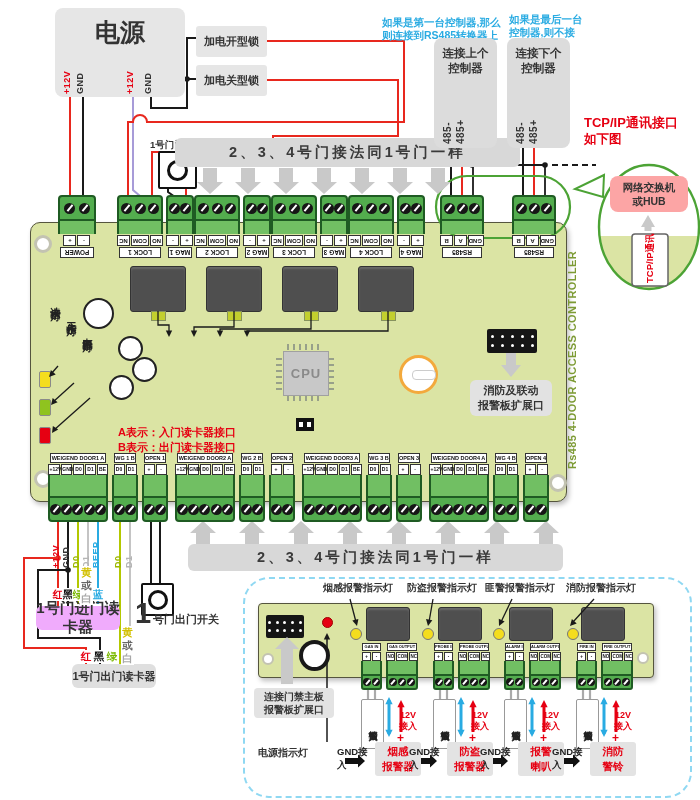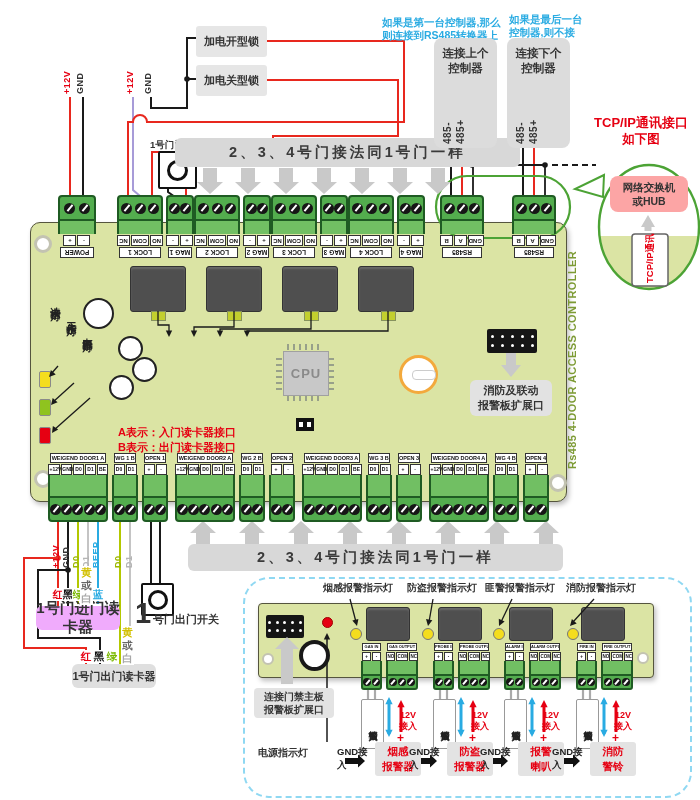--- a/index.html
+++ b/index.html
@@ -77,20 +77,23 @@
   <div class="pcb" style="left:30px;top:222px;width:535px;height:278px;"></div>
   <div class="abs" style="left:243px;top:577px;width:445px;height:217px;border:2px dashed #8fd8f2;border-radius:26px;z-index:1;"></div>
   <div class="pcb" style="left:258px;top:603px;width:394px;height:73px;border-radius:4px;"></div>
 
   <div class="hole" style="left:34px;top:235px;width:12px;height:12px;"></div>
   <div class="hole" style="left:34px;top:470px;width:12px;height:12px;"></div>
   <div class="hole" style="left:549px;top:474px;width:12px;height:12px;"></div>
   <div class="hole" style="left:262px;top:653px;width:8px;height:8px;border-width:2px;"></div>
   <div class="hole" style="left:637px;top:652px;width:8px;height:8px;border-width:2px;"></div>
 
+  <div class="gbox" style="left:55px;top:8px;width:130px;height:89px;align-items:flex-start;">
+    <span style="font-size:25px;margin-top:8px;">电源</span>
+  </div>
   <div class="vlab" style="left:63px;top:52px;height:42px;color:#e60012;">+12V</div>
   <div class="vlab" style="left:76px;top:52px;height:42px;color:#333;">GND</div>
   <div class="vlab" style="left:126px;top:52px;height:42px;color:#e60012;">+12V</div>
   <div class="vlab" style="left:144px;top:52px;height:42px;color:#333;">GND</div>
 
   <div class="gbox" style="left:196px;top:26px;width:71px;height:31px;border-radius:3px;font-size:11px;">加电开型锁</div>
   <div class="gbox" style="left:196px;top:65px;width:71px;height:31px;border-radius:3px;font-size:11px;">加电关型锁</div>
 
   <div class="abs" style="left:150px;top:139px;width:62px;height:11px;font-size:9.5px;font-weight:bold;color:#333;z-index:6;">1号门门磁</div>
   <div class="abs" style="left:158px;top:151px;width:35px;height:34px;background:#fff;border:2.5px solid #111;border-radius:2px;z-index:6;display:flex;align-items:center;justify-content:center;">
@@ -112,21 +115,21 @@
     <span style="margin-top:8px;"><span>连接上个</span><br><span>控制器</span></span>
   </div>
   <div class="gbox" style="left:507px;top:38px;width:63px;height:110px;border-radius:8px;background:#dcdcdc;align-items:flex-start;font-size:11.5px;line-height:15px;">
     <span style="margin-top:8px;"><span>连接下个</span><br><span>控制器</span></span>
   </div>
   <div class="vlab" style="left:443px;top:98px;height:46px;font-size:10px;color:#333;">485-</div>
   <div class="vlab" style="left:456px;top:98px;height:46px;font-size:10px;color:#333;">485+</div>
   <div class="vlab" style="left:516px;top:98px;height:46px;font-size:10px;color:#333;">485-</div>
   <div class="vlab" style="left:529px;top:98px;height:46px;font-size:10px;color:#333;">485+</div>
 
-  <div class="redtxt" style="left:584px;top:115px;width:114px;font-size:13px;text-align:center;line-height:16px;">
+  <div class="redtxt" style="left:584px;top:115px;width:114px;font-size:13px;text-align:left;line-height:16px;">
     <div>TCP/IP通讯接口</div>
     <div style="font-size:12.5px;">如下图</div>
   </div>
   <div class="gbox" style="left:610px;top:176px;width:78px;height:36px;background:#fca5a5;font-size:10.5px;line-height:14px;z-index:6;">
     <span><span>网络交换机</span><br><span>或HUB</span></span>
   </div>
   <div class="abs" style="left:627px;top:254px;width:46px;height:12px;transform:rotate(-90deg);font-size:9.5px;font-weight:bold;color:#e60012;text-align:center;z-index:6;white-space:nowrap;">TCP/IP通讯</div>
 
   <div class="abs" style="left:463px;top:353px;width:220px;height:14px;transform:rotate(-90deg);font-size:11px;font-weight:bold;color:#7d9b35;text-align:center;letter-spacing:.4px;z-index:6;">Rs485 4-DOOR ACCESS CONTROLLER</div>
   <div class="cjkv" style="left:49px;top:299px;height:72px;">读卡指示灯</div>

